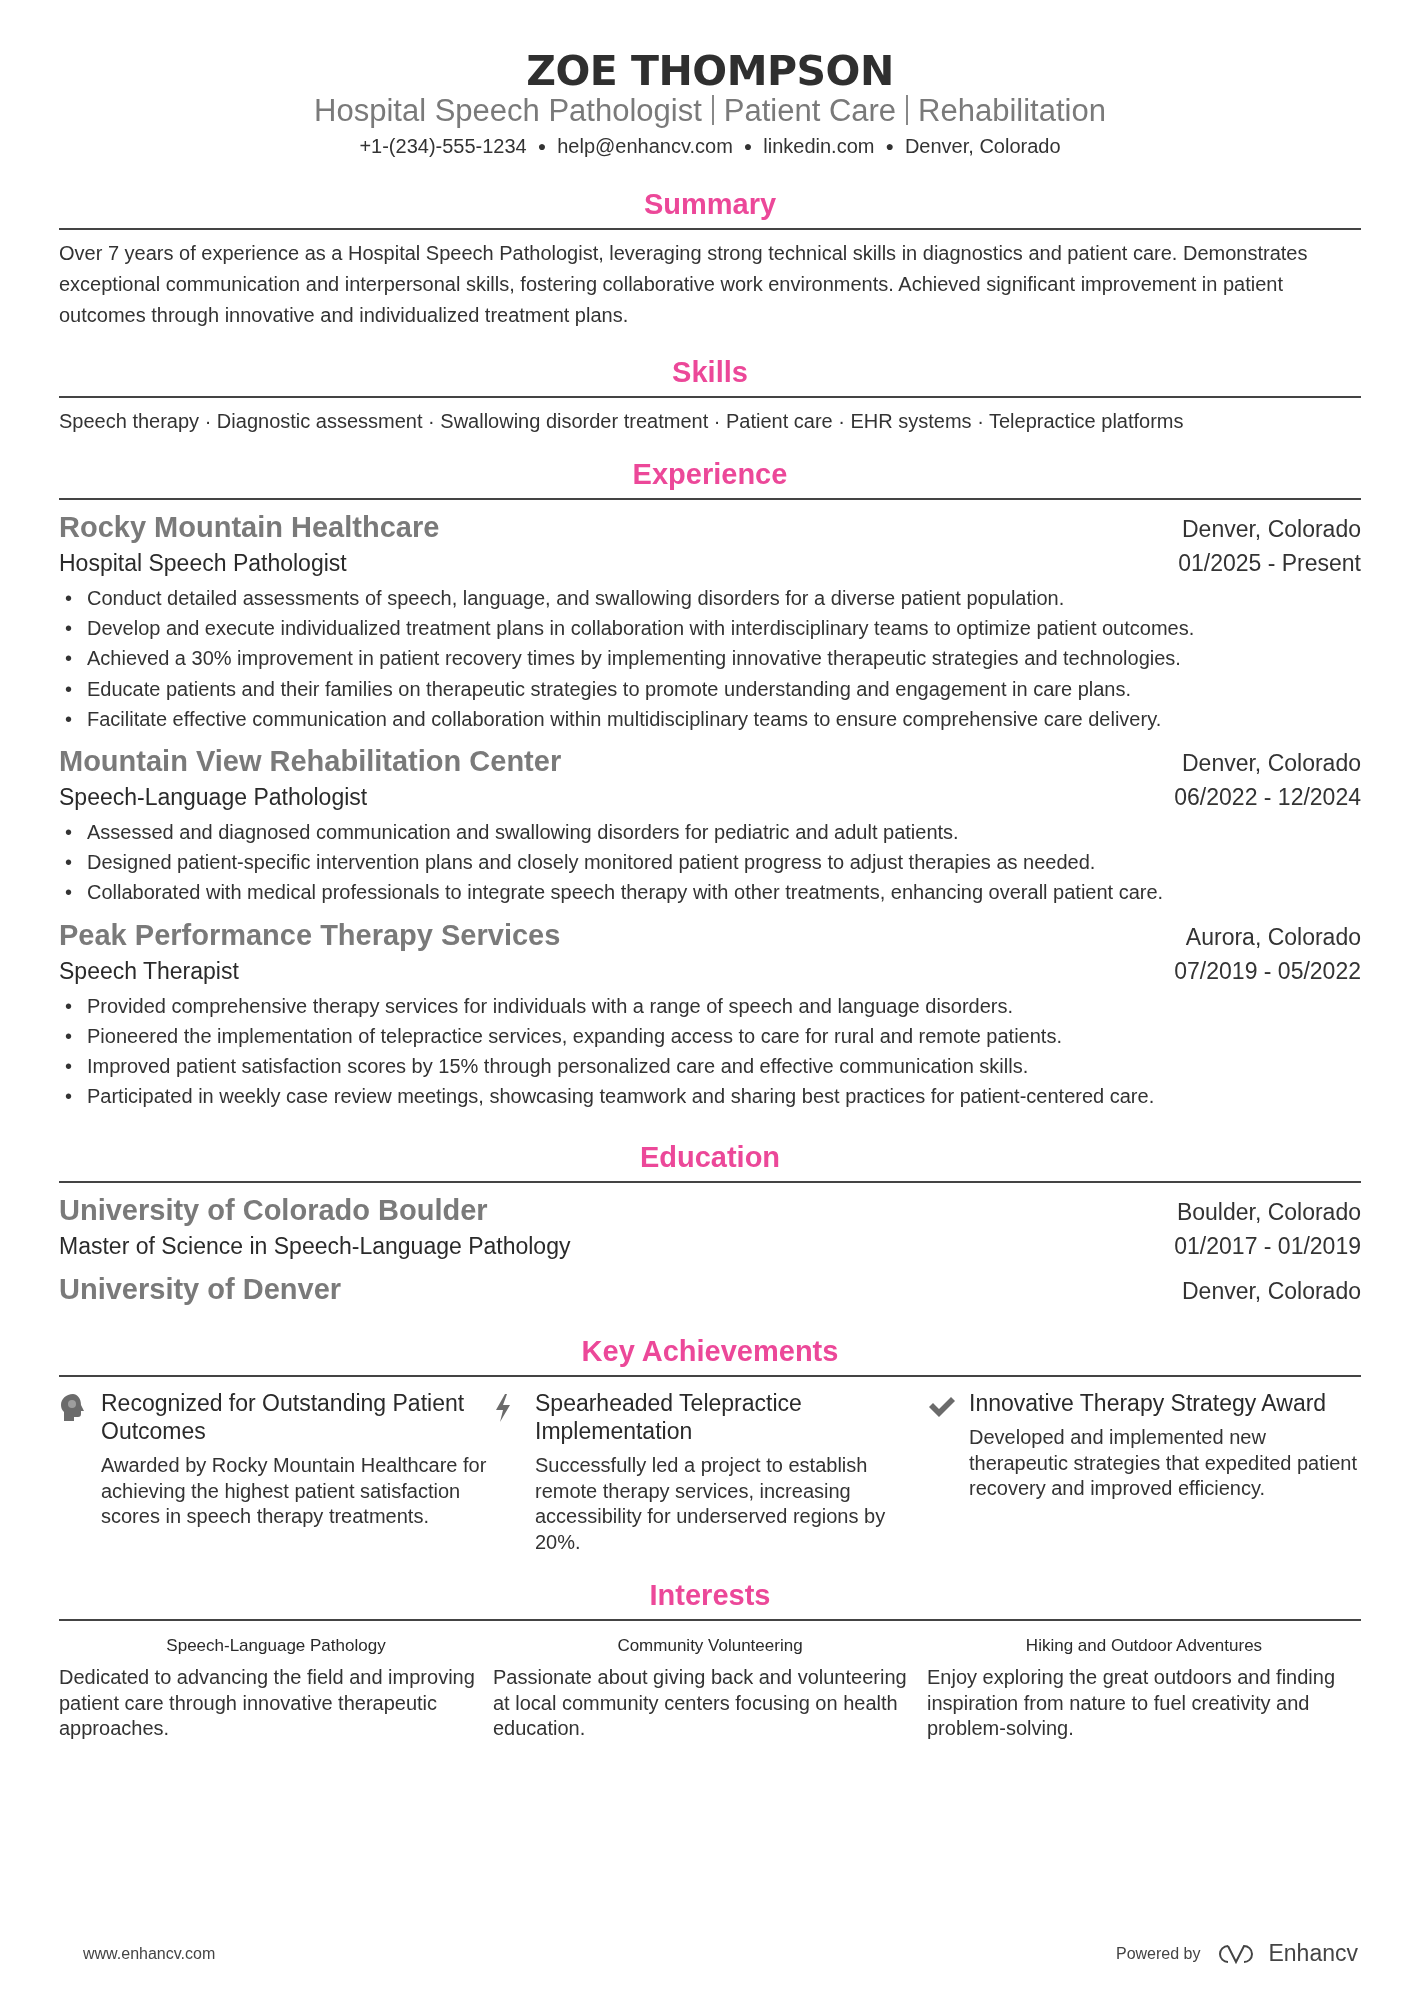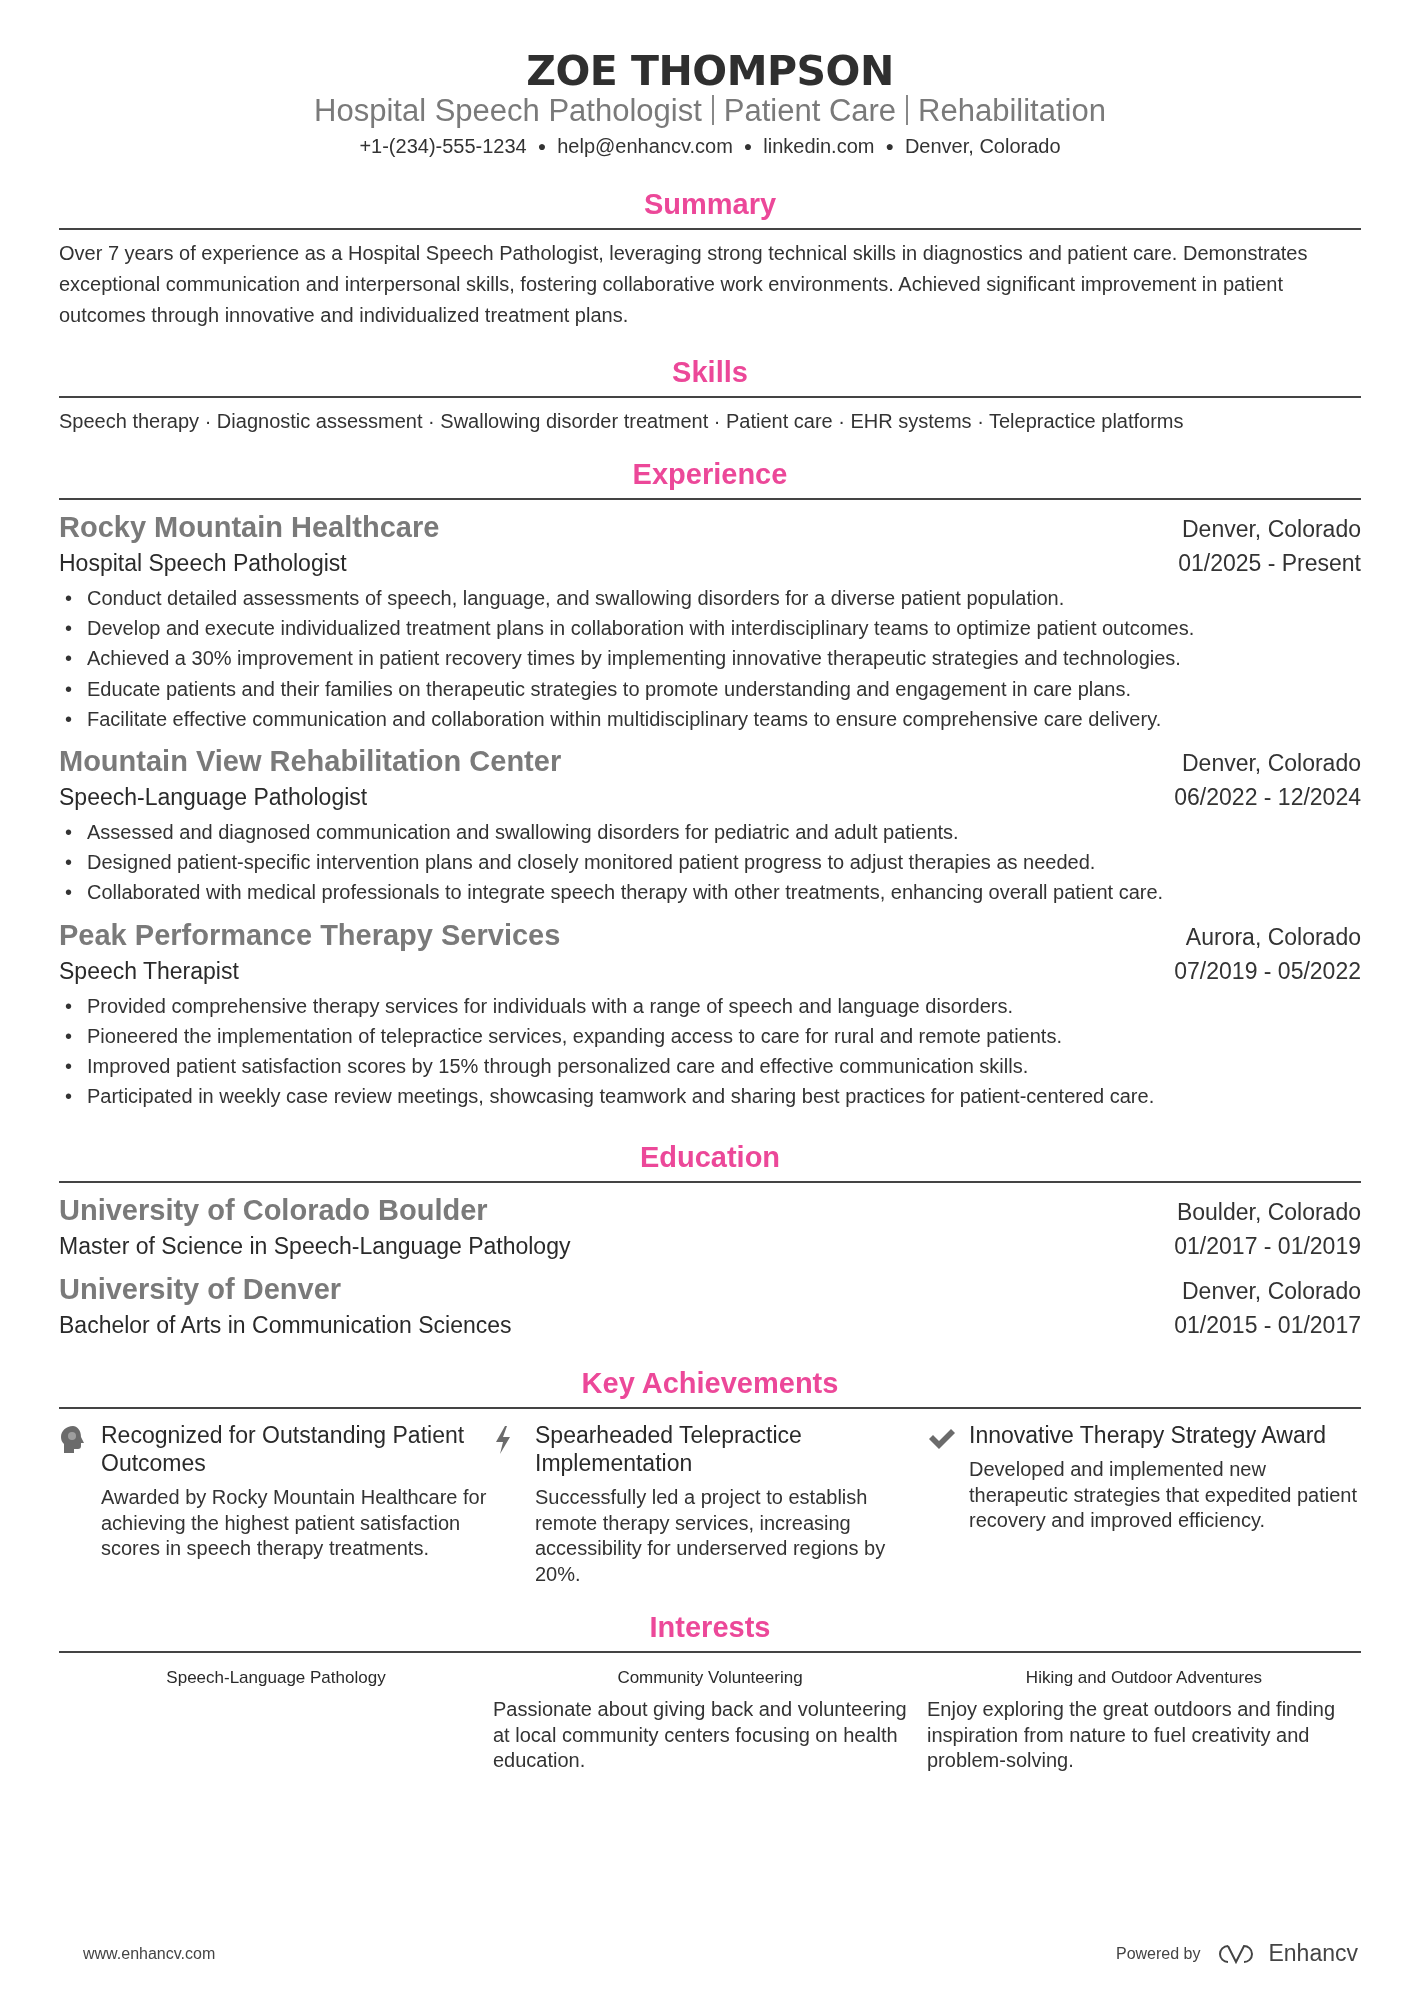--- a/index.html
+++ b/index.html
@@ -134,24 +134,20 @@
       <div class="row">
         <span class="role">Master of Science in Speech-Language Pathology</span>
         <span class="dates">01/2017 - 01/2019</span>
       </div>
     </div>
     <div class="edu">
       <div class="row">
         <span class="company">University of Denver</span>
         <span class="loc">Denver, Colorado</span>
       </div>
-      <div class="row">
-        <span class="role">Bachelor of Arts in Communication Sciences</span>
-        <span class="dates">01/2015 - 01/2017</span>
-      </div>
     </div>
   </section>
 
   <section class="section" style="margin-top:24px">
     <h2 class="section-title">Key Achievements</h2>
     <div class="rule"></div>
     <div class="ach-grid">
       <div class="ach">
         <div class="ach-icon">
           <svg width="28" height="30" viewBox="0 0 28 30">
@@ -188,20 +184,21 @@
       </div>
     </div>
   </section>
 
   <section class="section" style="margin-top:22px">
     <h2 class="section-title">Interests</h2>
     <div class="rule"></div>
     <div class="int-grid">
       <div class="int">
         <div class="int-title">Speech-Language Pathology</div>
+        <div class="int-desc">Dedicated to advancing the field and improving patient care through innovative therapeutic approaches.</div>
       </div>
       <div class="int">
         <div class="int-title">Community Volunteering</div>
         <div class="int-desc">Passionate about giving back and volunteering at local community centers focusing on health education.</div>
       </div>
       <div class="int">
         <div class="int-title">Hiking and Outdoor Adventures</div>
         <div class="int-desc">Enjoy exploring the great outdoors and finding inspiration from nature to fuel creativity and problem-solving.</div>
       </div>
     </div>

